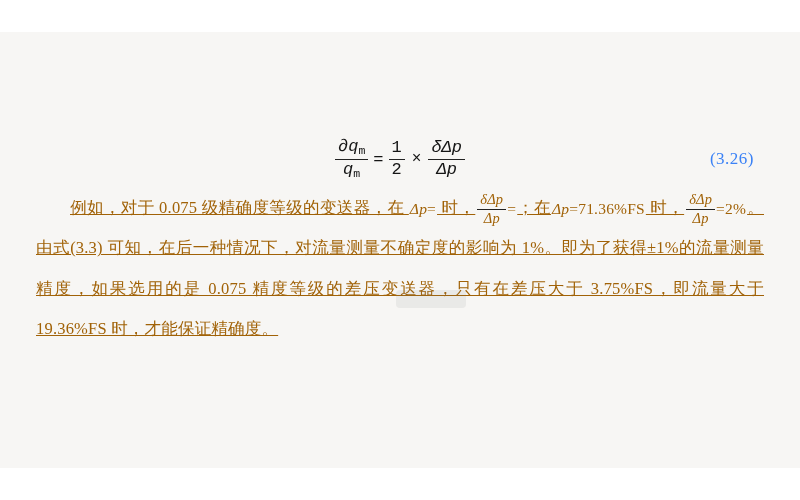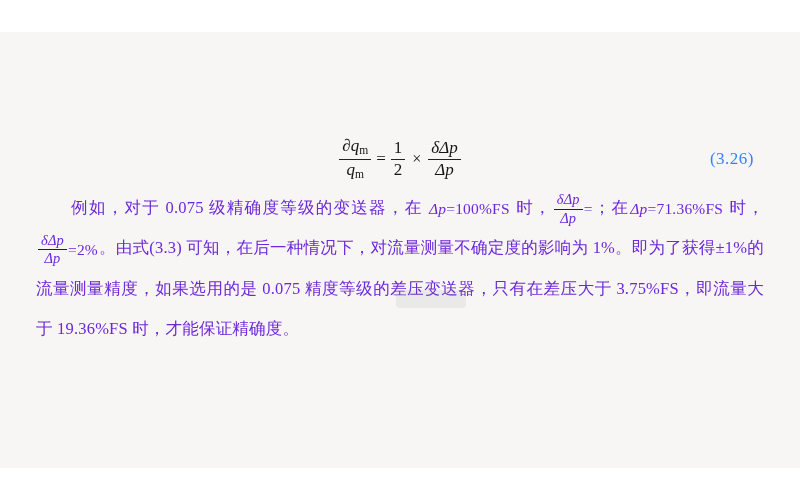--- a/index.html
+++ b/index.html
@@ -36,21 +36,21 @@
   }
   
   .equation-row {
     position: relative;
     display: flex;
     align-items: center;
     justify-content: center;
     height: 58px;
   }
   .equation {
-    font-family: Liberation Serif, serif;
+    font-family: Liberation Mono, monospace;
     font-size: 17px;
     display: flex;
     align-items: center;
     gap: 4px;
     color: #151515;
   }
   .eq-num {
     position: absolute;
     right: 10px;
     top: 50%;
@@ -88,21 +88,22 @@
   .times {
     font-size: 0.95em;
     padding: 0 2px;
   }
   
   .para {
     font-size: 16.5px;
     line-height: 2.45;
     text-align: justify;
     letter-spacing: 0.2px;
-    color: #6d28d9;
+    color: #a16207;
+    text-decoration: underline;
   }
   .para .inline-math {
     display: inline-flex;
     align-items: center;
     vertical-align: middle;
     font-family: "Liberation Serif", serif;
     font-size: 15.5px;
     margin: 0 1px;
   }
   .indent {
@@ -157,21 +158,20 @@
           <span class="den"><span class="it">Δp</span></span>
         </span>
       </div>
       <div class="eq-num">(3.26)</div>
     </div>
 
     <div class="para">
       <span class="indent"></span><span>例如，对于 0.075 级精确度等级的变送器，在 </span><span class="inline-math">
           <span class="it">Δp</span>
           <span>=</span>
-          <span class="up">100%FS</span>
         </span><span> 时，</span><span class="inline-math">
           <span class="frac small">
             <span class="num it">δΔp</span>
             <span class="den it">Δp</span>
           </span>
           <span>=</span>
         </span><span>；在</span><span class="inline-math">
           <span class="it">Δp</span>
           <span>=</span>
           <span class="up">71.36%FS</span>

